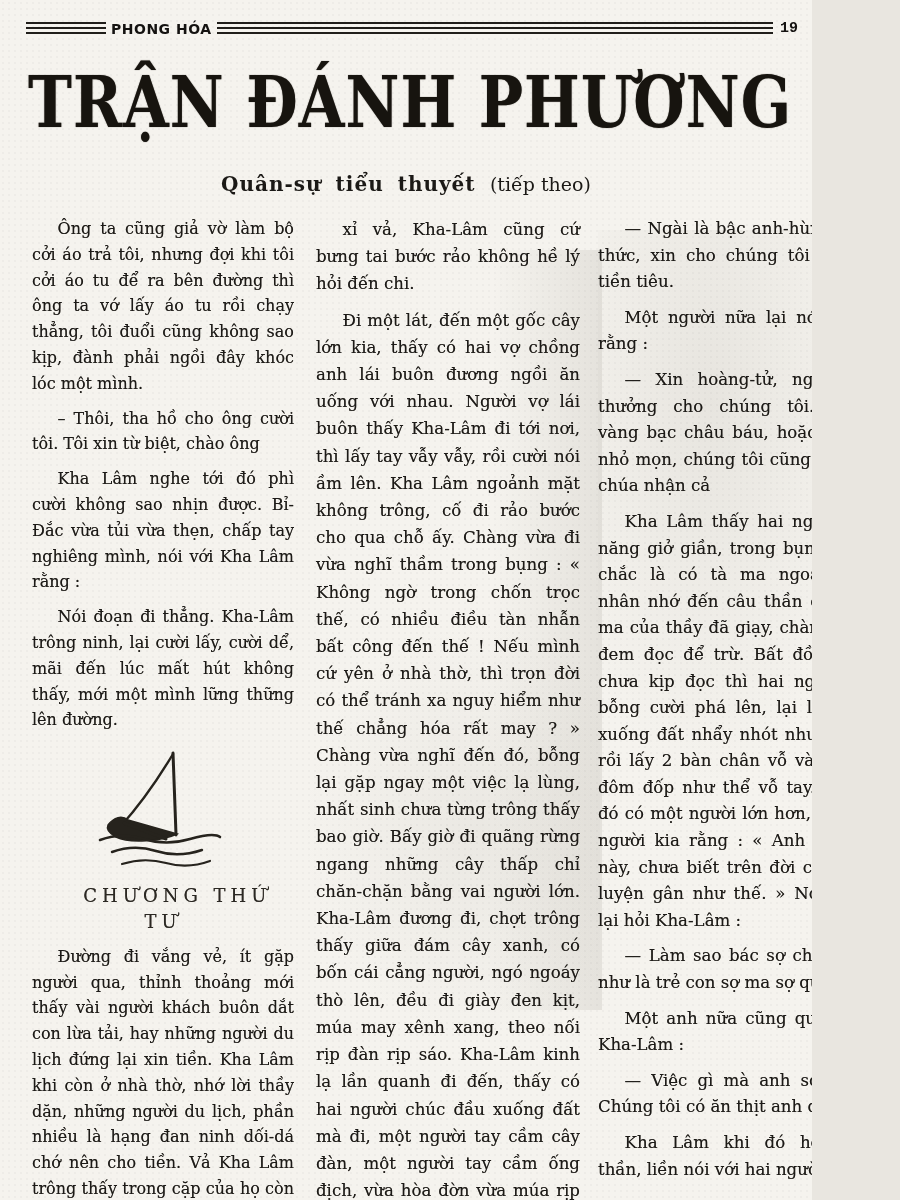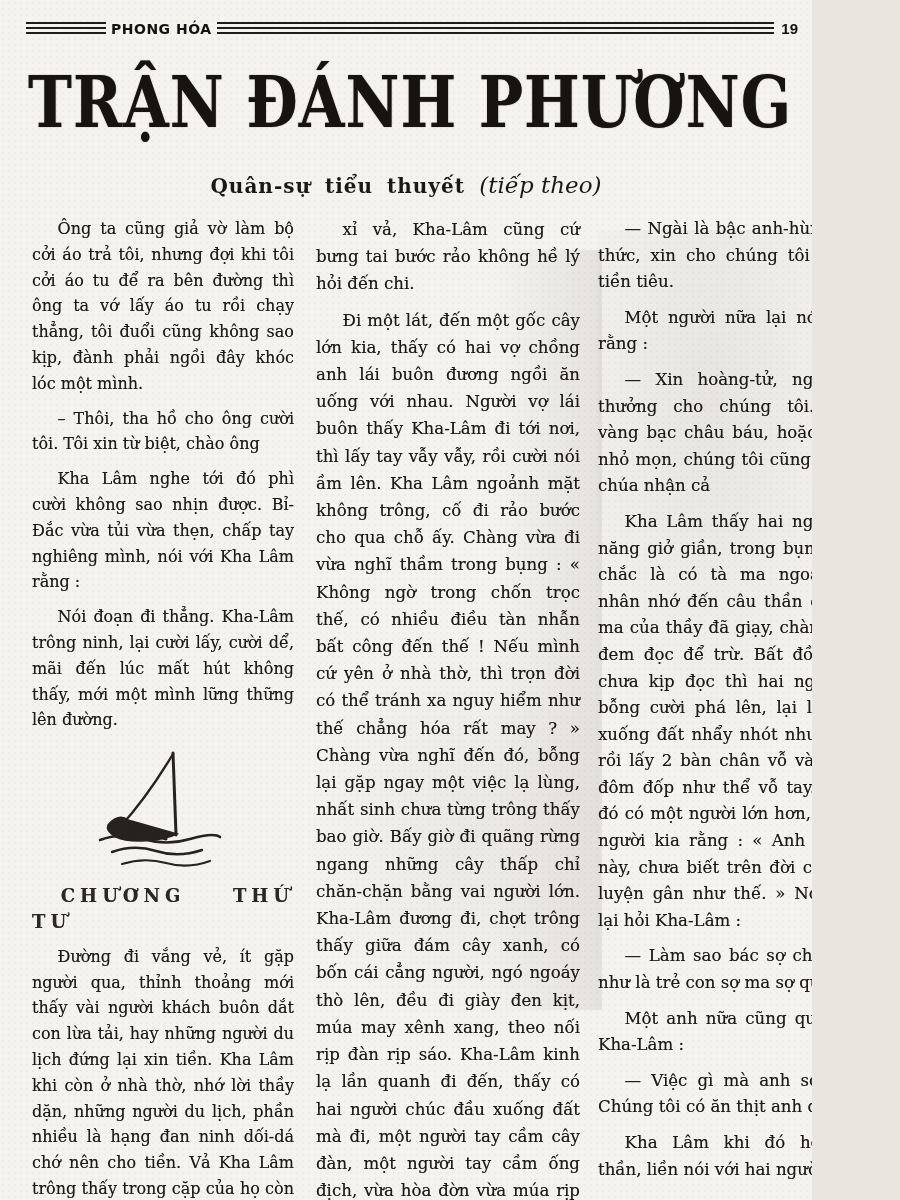--- a/index.html
+++ b/index.html
@@ -24,45 +24,45 @@
   .masthead{position:absolute;top:20px;left:26px;right:14px;display:flex;align-items:center;gap:5px;}
   .rule-stack{height:13px;
     background:repeating-linear-gradient(to bottom,#201e1a 0 1.7px, transparent 1.7px 5.2px);}
   .rule-stack.left{width:80px;}
   .rule-stack.right{flex:1;}
   .masthead-label{
     font-family:"DejaVu Sans","Liberation Sans",sans-serif;
     font-weight:bold;font-size:14px;letter-spacing:0.5px;color:#141210;
     white-space:nowrap;transform:scaleY(0.95);
   }
-  .page-num{font-family:Liberation Sans, sans-serif;
+  .page-num{font-family:Liberation Mono, monospace;
     font-weight:bold;font-size:15px;color:#141210;margin-left:2px;}
   
   .title{
     position:absolute;top:60px;left:28px;right:28px;height:92px;
     font-weight:bold;font-size:59px;color:#17140f;
     text-align:justify;-moz-text-align-last:justify;text-align-last:justify;
     transform:scaleY(1.22);transform-origin:50% 0;
     letter-spacing:1px;white-space:nowrap;
     text-shadow:0 0 1px rgba(20,15,5,0.6);
   }
   .subtitle{position:absolute;top:172px;left:0;width:100%;text-align:center;font-size:20px;color:#1b1916;}
   .subtitle .bold{font-weight:bold;letter-spacing:1px;word-spacing:6px;}
-  .subtitle .note{font-style:italic;font-size:23px;margin-left:8px;}
+  .subtitle .note{font-size:19px;margin-left:8px;}
   
   .col{position:absolute;top:216px;text-align:justify;
     text-shadow:0 0 0.6px rgba(25,20,12,0.55);}
   .col p{margin:0 0 9px 0;text-indent:1.6em;}
   .col-left{left:32px;width:262px;font-size:16px;line-height:25.8px;}
   .col-mid{left:316px;width:264px;font-size:16.6px;line-height:27.2px;}
   .col-right{left:598px;width:276px;font-size:16.6px;line-height:26.6px;}
   
   .illus{width:170px;height:128px;margin:14px auto 8px auto;display:block;}
   .chapter{
-    font-weight:bold;font-size:18px;letter-spacing:5px;
+    text-align:center;font-weight:normal;font-size:18px;letter-spacing:5px;
     color:#2b2823;margin:4px 0 14px 0;text-indent:0;
     font-family:"DejaVu Serif","Liberation Serif",serif;
     text-shadow:0 0 0.5px rgba(25,20,12,0.5);
   }
 </style>
 </head>
 <body>
 
 <div class="page">
 

